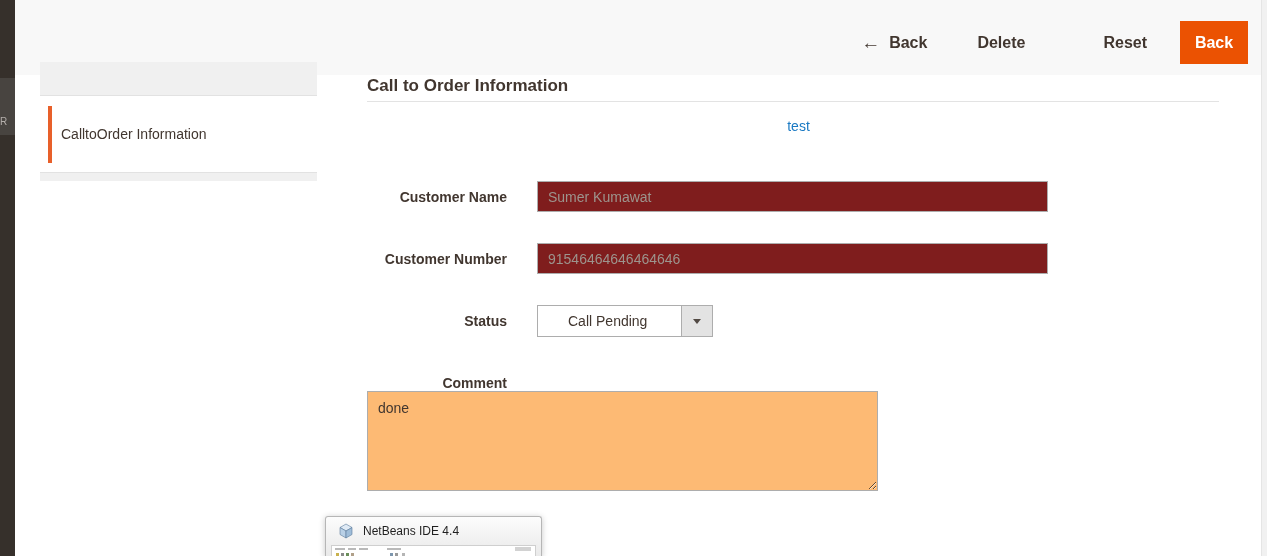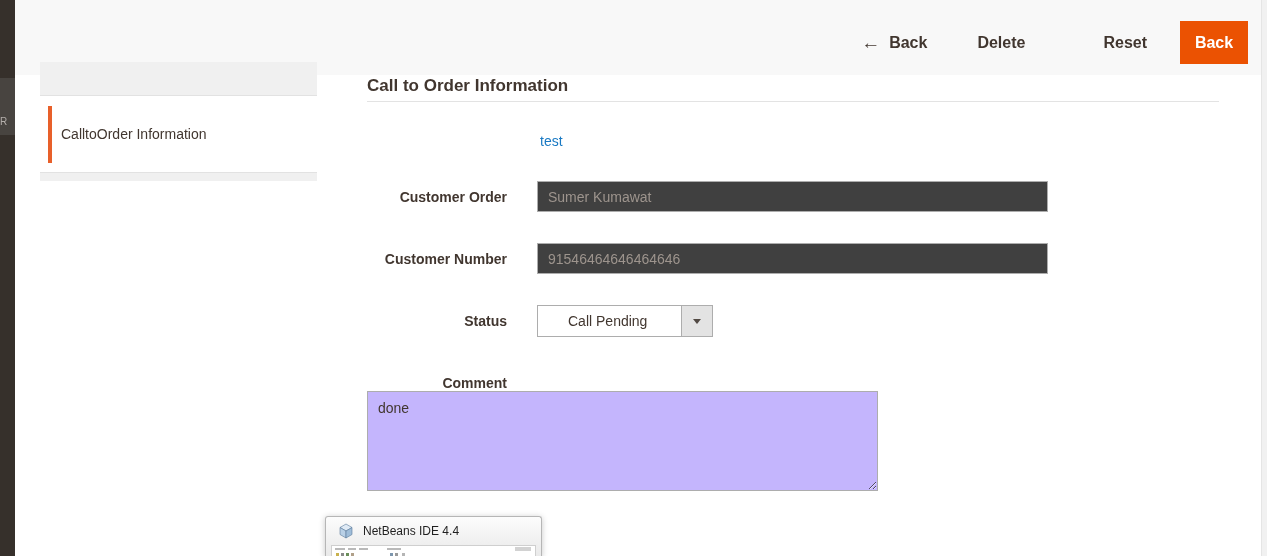--- a/index.html
+++ b/index.html
@@ -37,44 +37,44 @@
   .tab-bar { position:absolute; left:8px; top:10px; width:4px; height:57px; background:#e8602a; }
   .tab-label { padding-left:21px; font-size:14px; color:#41362f; }
   .tab-ghost-bottom { height:9px; background:#f0f0f0; border-top:1px solid #e2e2e2; }
 
   
   .section-title { position:absolute; left:367px; top:76px; font-size:17px; font-weight:700; color:#41362f; z-index:3; }
   .divider { position:absolute; left:367px; top:101px; width:852px; border-top:1px solid #e3e3e3; }
 
   .row { position:absolute; left:367px; width:690px; display:flex; align-items:center; }
   .lbl { width:140px; margin-right:30px; text-align:right; font-size:14px; font-weight:700; color:#41362f; }
-  .row-test    { top:133px; }
+  .row-test    { top:118px;justify-content:center; }
   .row-name    { top:181px; height:31px; }
   .row-number  { top:243px; height:31px; }
   .row-status  { top:305px; height:32px; }
   .row-comment { top:365px; align-items:flex-start;flex-direction:column; }
   .row-comment .lbl { padding-top:10px; }
 
   .test-link { margin-left:3px; font-size:14px; color:#1979c3; text-decoration:none; cursor:pointer; }
 
   .text-input {
-    width:511px; height:31px; border:1px solid #adadad; background:#404040; color:#9d948d;
+    width:511px; height:31px; border:1px solid #adadad; background:#7f1d1d; color:#9d948d;
     font-family:"Liberation Sans", sans-serif; font-size:14px; padding:0 10px;
   }
   .select-box {
     position:relative; width:176px; height:32px; border:1px solid #adadad; background:#fff;
     display:flex; align-items:center; padding-left:30px; font-size:14px; color:#41362f; cursor:pointer;
   }
   .select-arrow {
     position:absolute; right:0; top:0; bottom:0; width:31px; background:#e3e3e3;
     border-left:1px solid #adadad; display:flex; align-items:center; justify-content:center;
   }
   .caret { width:0; height:0; border-left:4px solid transparent; border-right:4px solid transparent; border-top:5px solid #514943; }
   .comment-area {
-    width:511px; height:100px; border:1px solid #adadad; background:#c4b5fd; color:#41362f;
+    width:511px; height:100px; border:1px solid #adadad; background:#fdba74; color:#41362f;
     font-family:"Liberation Sans", sans-serif; font-size:14px; padding:8px 10px; resize:both;
   }
 
   
   .scrollstrip { position:absolute; right:0; top:0; width:6px; height:556px; background:#f1f1f1; border-left:1px solid #e5e5e5; z-index:5; }
 
   
   .popup {
     position:absolute; left:325px; top:516px; width:217px; height:41px; z-index:10;
     background:linear-gradient(#fcfcfc,#e9e9e9); border:1px solid #b6b6b6; border-bottom:none;
@@ -128,21 +128,21 @@
 
   <h1 class="section-title">Call to Order Information</h1>
   <div class="divider"></div>
 
   <div class="row row-test">
     <span class="lbl"></span>
     <a class="test-link">test</a>
   </div>
 
   <div class="row row-name">
-    <label class="lbl">Customer Order</label>
+    <label class="lbl">Customer Name</label>
     <input class="text-input" type="text" readonly="" value="Sumer Kumawat" style="">
   </div>
 
   <div class="row row-number">
     <label class="lbl">Customer Number</label>
     <input class="text-input" type="text" readonly="" value="91546464646464646" style="">
   </div>
 
   <div class="row row-status">
     <label class="lbl">Status</label>

